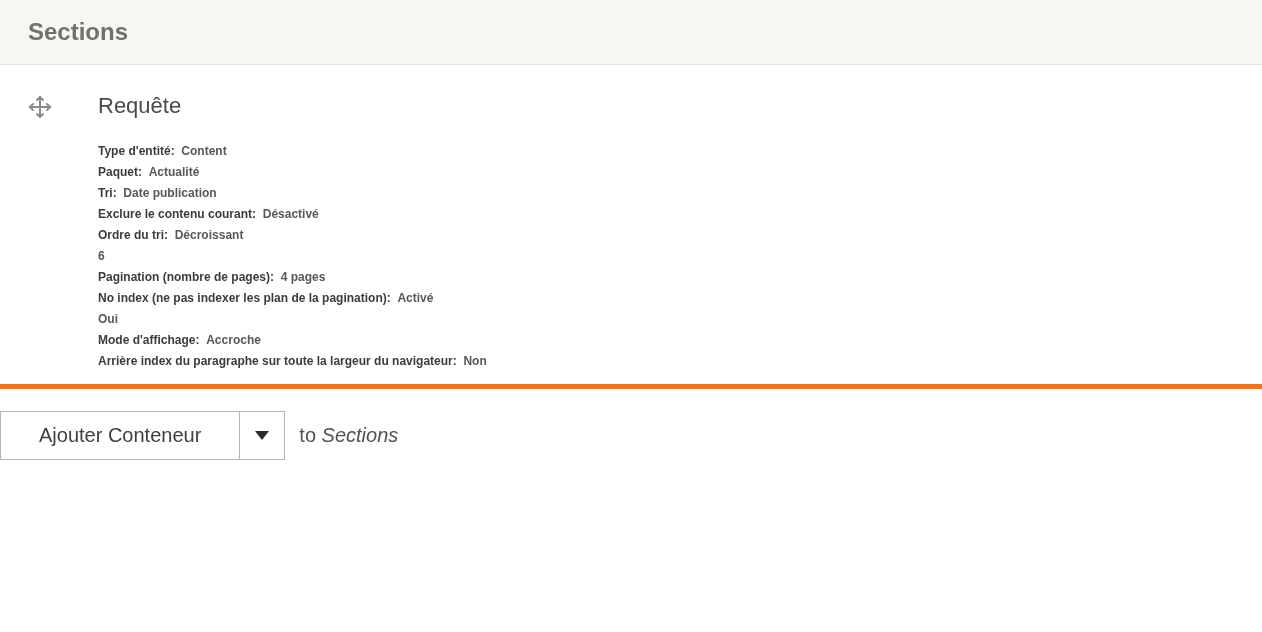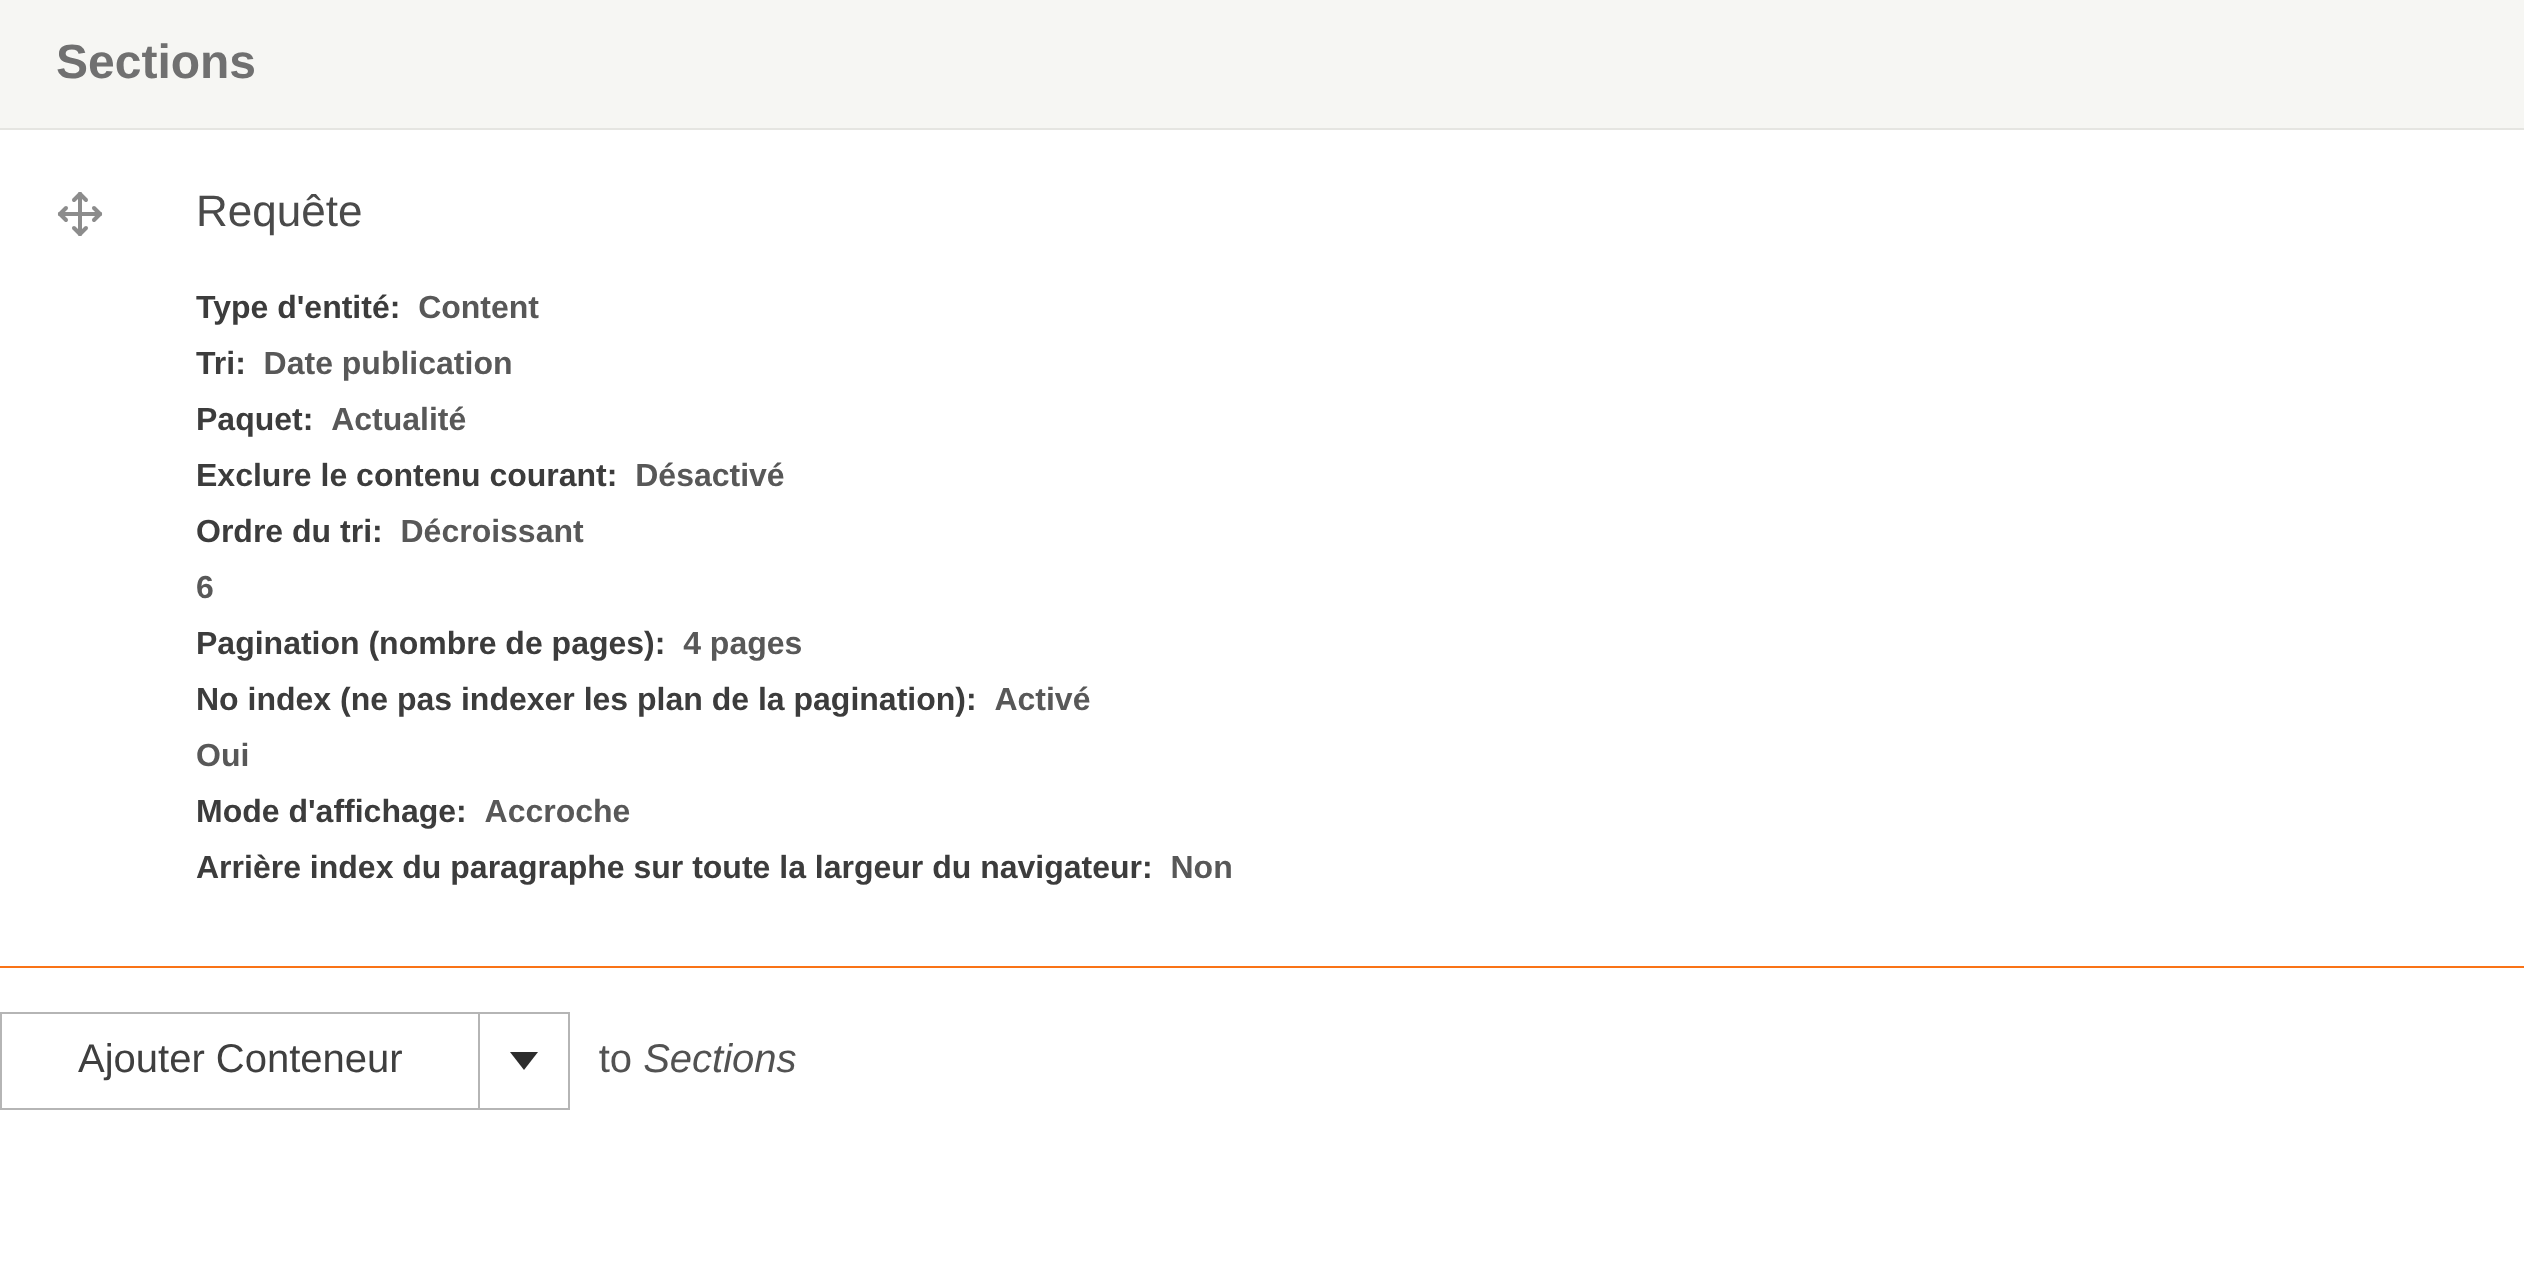--- a/index.html
+++ b/index.html
@@ -18,22 +18,22 @@
       background: #f6f6f3;
       border-bottom: 1px solid #e5e5e1;
       padding: 18px 0 18px 28px;
     }
     .section-header h2 {
       font-size: 24px;
       font-weight: 600;
       color: #707070;
     }
     .section-body {
-      padding: 28px 0 34px 28px;
-      border-bottom: 1px solid #f97316;
+      padding: 28px 0 12px 28px;
+      border-bottom: 5px solid #f97316;
     }
     .section-row {
       display: flex;
       align-items: flex-start;
     }
     .drag-handle {
       width: 40px;
       flex-shrink: 0;
       padding-top: 2px;
       color: #8c8c8c;
@@ -49,21 +49,21 @@
       padding-left: 30px;
     }
     .entry-title {
       font-size: 22px;
       font-weight: 400;
       color: #4a4a4a;
       margin-bottom: 22px;
     }
     .prop-list {
       line-height: 1.75;
-      font-size: 16px;
+      font-size: 12px;
     }
     .prop-row {
       display: flex;
       flex-wrap: wrap;
     }
     .prop-label {
       font-weight: 700;
       color: #3c3c3c;
     }
     .prop-label::after {
@@ -135,26 +135,26 @@
       </svg>
     </div>
     <div class="content">
       <div class="entry-title">Requête</div>
       <div class="prop-list" id="prop-list">
           <div class="prop-row">
             <span class="prop-label">Type d'entité</span>
             <span class="prop-value">Content</span>
           </div>
           <div class="prop-row">
+            <span class="prop-label">Paquet</span>
+            <span class="prop-value">Actualité</span>
+          </div>
+          <div class="prop-row">
             <span class="prop-label">Tri</span>
             <span class="prop-value">Date publication</span>
-          </div>
-          <div class="prop-row">
-            <span class="prop-label">Paquet</span>
-            <span class="prop-value">Actualité</span>
           </div>
           <div class="prop-row">
             <span class="prop-label">Exclure le contenu courant</span>
             <span class="prop-value">Désactivé</span>
           </div>
           <div class="prop-row">
             <span class="prop-label">Ordre du tri</span>
             <span class="prop-value">Décroissant</span>
           </div>
           <div class="prop-row">

